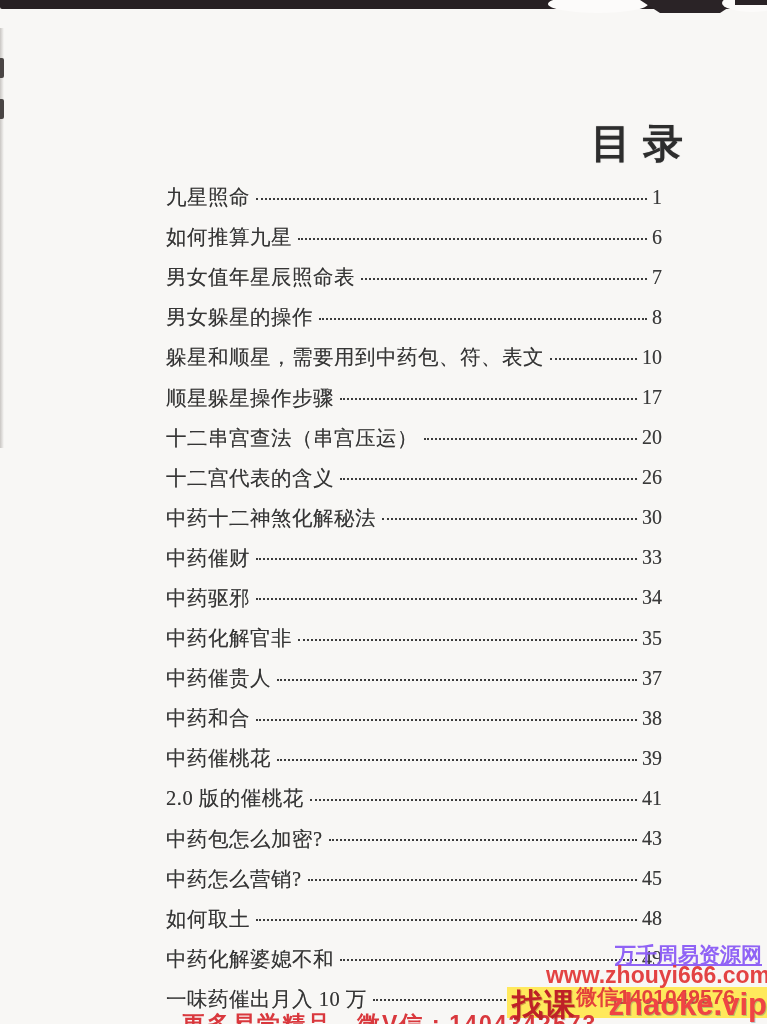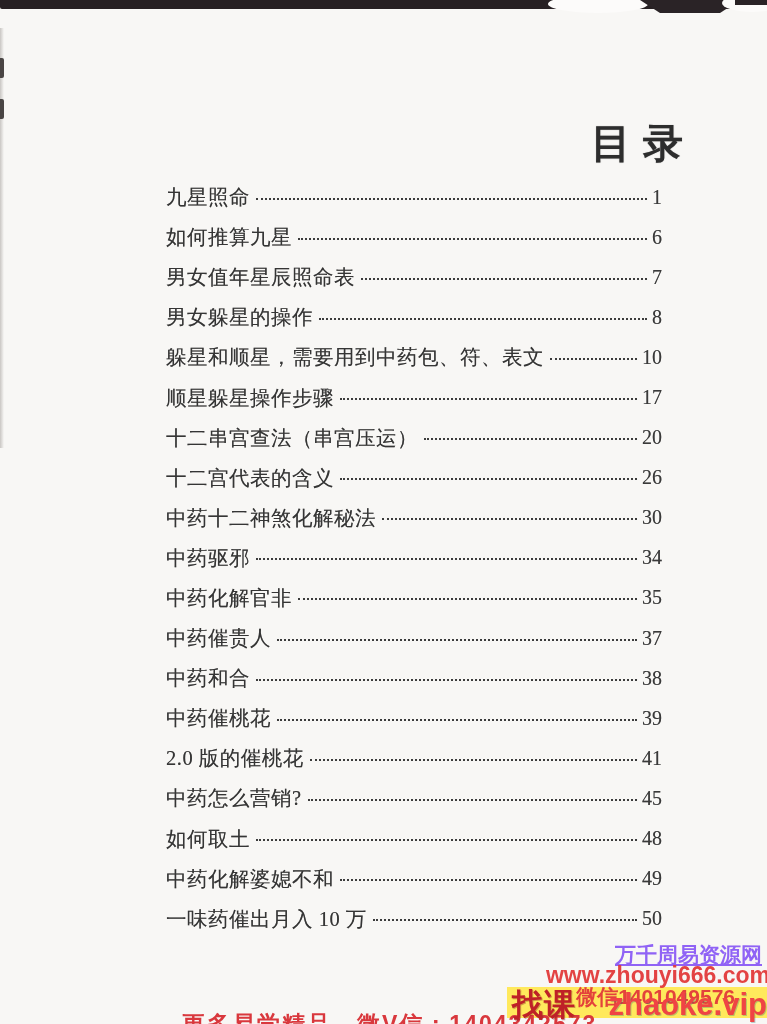--- a/index.html
+++ b/index.html
@@ -108,20 +108,25 @@
     <span class="toc-dots"></span>
     <span class="toc-page">26</span>
   </div>
 
   <div class="toc-row">
     <span class="toc-label">中药十二神煞化解秘法</span>
     <span class="toc-dots"></span>
     <span class="toc-page">30</span>
   </div>
 
+  <div class="toc-row">
+    <span class="toc-label">中药催财</span>
+    <span class="toc-dots"></span>
+    <span class="toc-page">33</span>
+  </div>
 
   <div class="toc-row">
     <span class="toc-label">中药驱邪</span>
     <span class="toc-dots"></span>
     <span class="toc-page">34</span>
   </div>
 
   <div class="toc-row">
     <span class="toc-label">中药化解官非</span>
     <span class="toc-dots"></span>
@@ -145,20 +150,25 @@
     <span class="toc-dots"></span>
     <span class="toc-page">39</span>
   </div>
 
   <div class="toc-row">
     <span class="toc-label">2.0 版的催桃花</span>
     <span class="toc-dots"></span>
     <span class="toc-page">41</span>
   </div>
 
+  <div class="toc-row">
+    <span class="toc-label">中药包怎么加密?</span>
+    <span class="toc-dots"></span>
+    <span class="toc-page">43</span>
+  </div>
 
   <div class="toc-row">
     <span class="toc-label">中药怎么营销?</span>
     <span class="toc-dots"></span>
     <span class="toc-page">45</span>
   </div>
 
   <div class="toc-row">
     <span class="toc-label">如何取土</span>
     <span class="toc-dots"></span>

